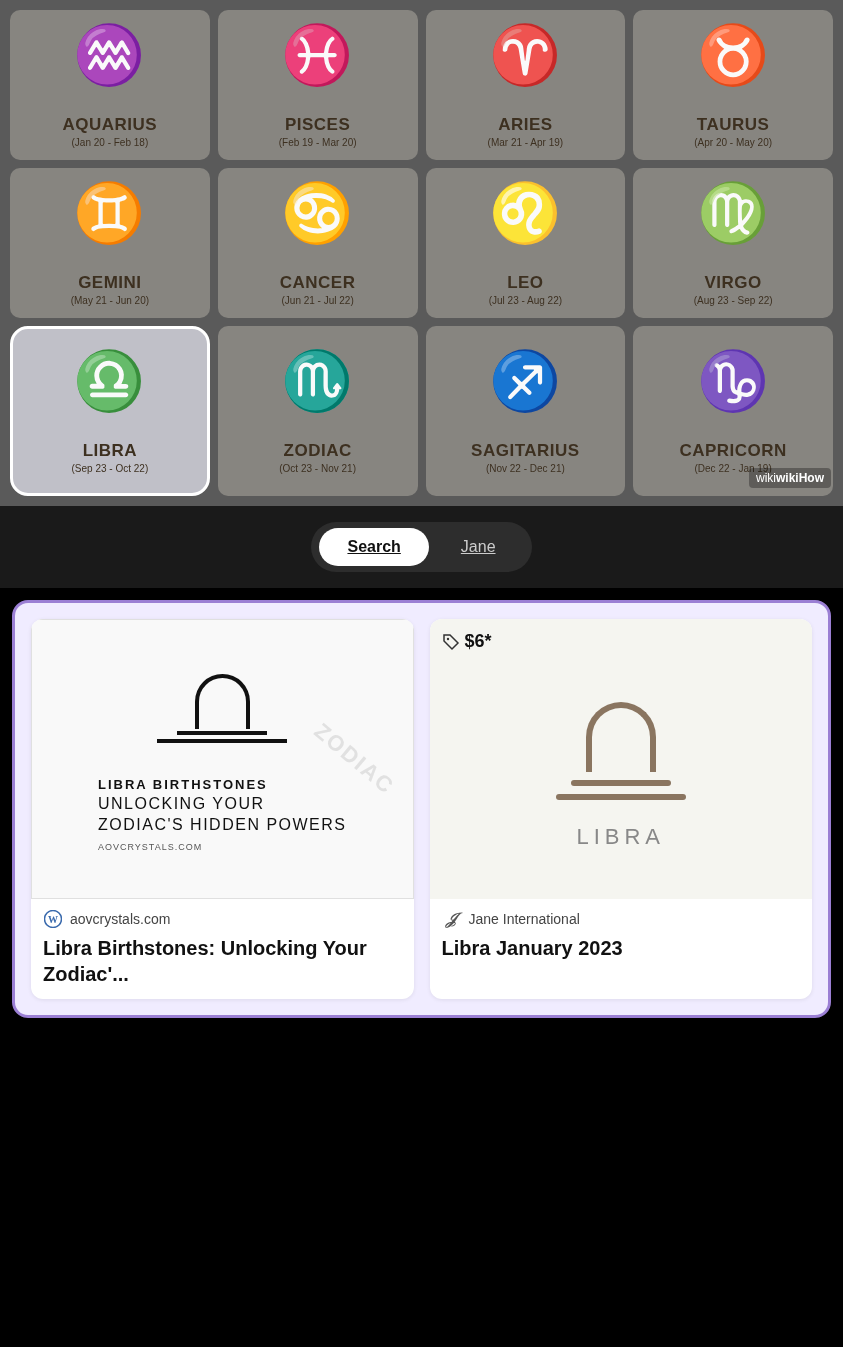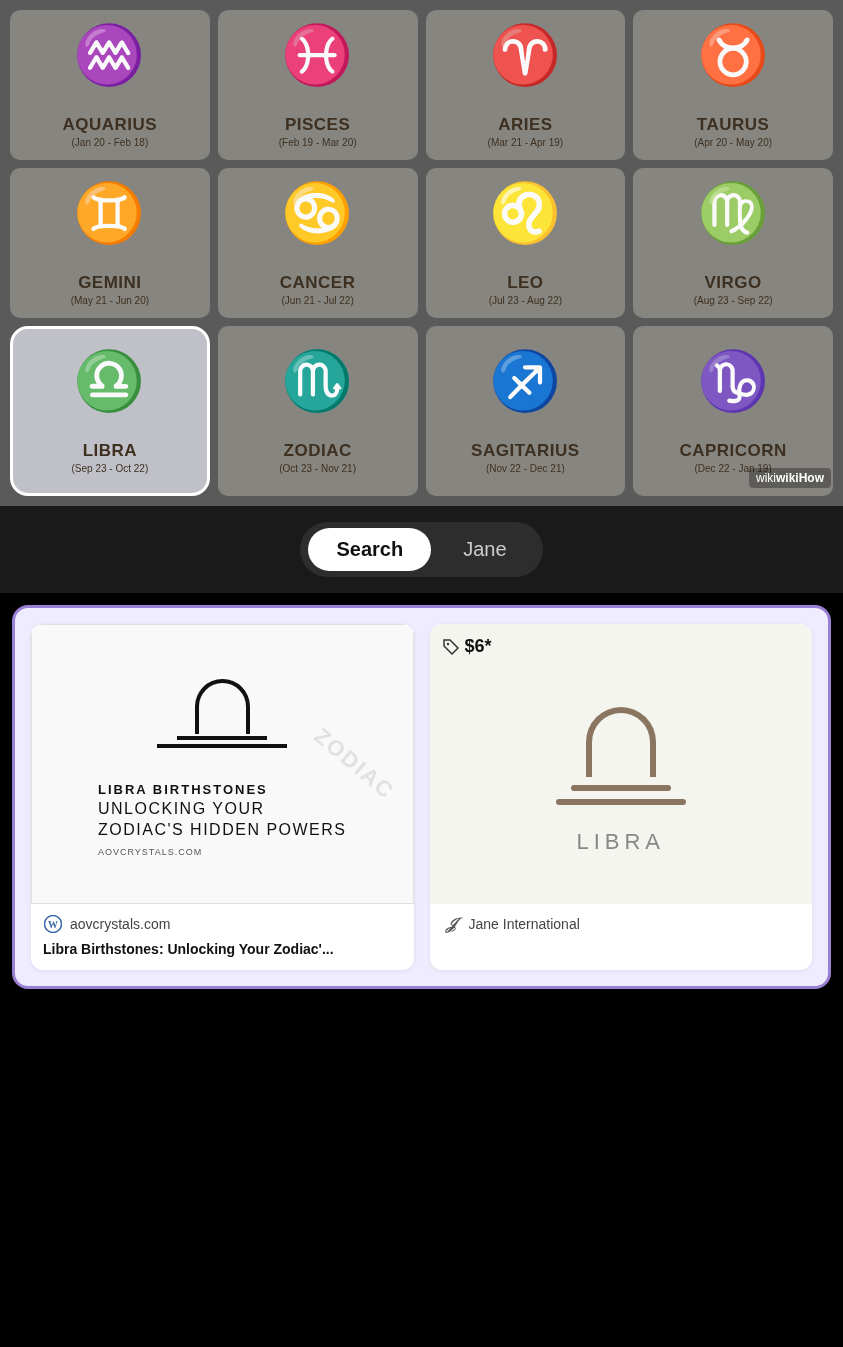--- a/index.html
+++ b/index.html
@@ -95,26 +95,27 @@
       border-radius: 50px;
       display: flex;
       align-items: center;
       padding: 6px 8px;
       gap: 4px;
     }
 
     .action-btn {
       padding: 10px 28px;
       border-radius: 50px;
-      font-size: 20px;
+      font-size: 16px;
       font-weight: 500;
       cursor: pointer;
       border: none;
       background: transparent;
       color: #ccc;
+      text-decoration: underline;
     }
 
     .action-btn.active {
       background: #fff;
       color: #111;
       font-weight: 600;
     }
 
     
     .results-section {
@@ -242,21 +243,21 @@
       color: #3a6aad;
       font-weight: 900;
     }
 
     .source-domain {
       font-size: 14px;
       color: #444;
     }
 
     .card-headline {
-      font-size: 14px;
+      font-size: 20px;
       font-weight: 700;
       color: #111;
       line-height: 1.3;
     }
 
     .jane-icon {
       font-style: italic;
       font-size: 16px;
       color: #555;
     }
@@ -393,17 +394,18 @@
           <div style="width:100px;height:6px;background:#8a7560;border-radius:3px;margin:8px 0 4px;"></div>
           <div style="width:130px;height:6px;background:#8a7560;border-radius:3px;margin:4px 0;"></div>
         </div>
         <div class="libra-text-right">LIBRA</div>
       </div>
       <div class="card-footer">
         <div class="card-source">
           <div class="source-icon jane-icon">𝒥</div>
           <span class="source-domain">Jane International</span>
         </div>
+        <div class="card-headline">Libra January 2023</div>
       </div>
     </div>
 
   </div>
 </div>
 
 </body></html>

